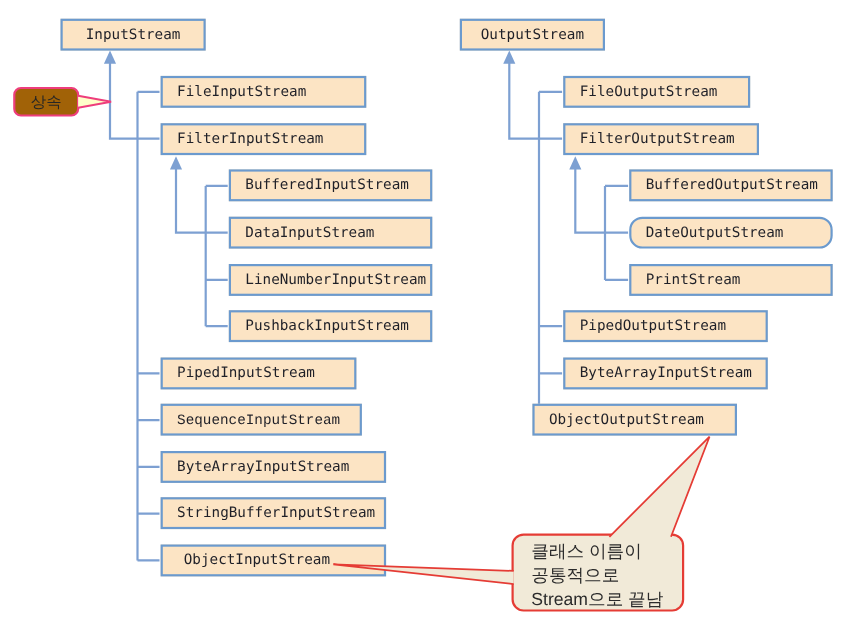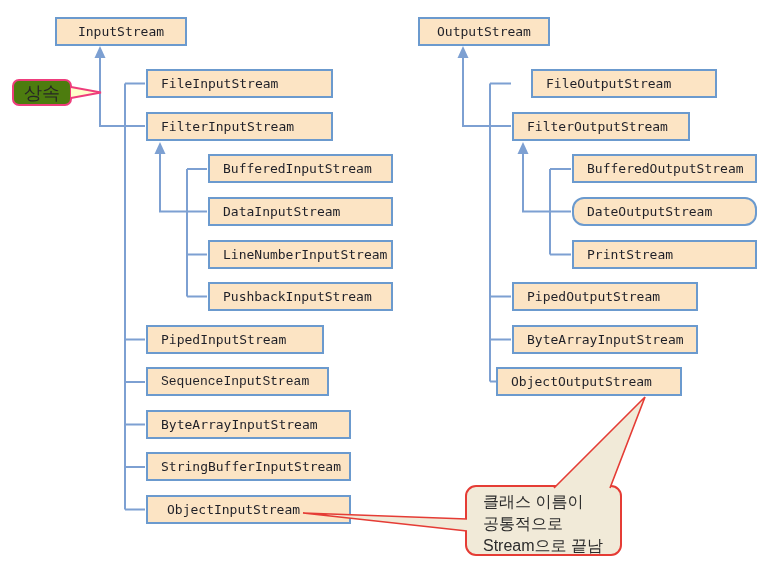--- a/index.html
+++ b/index.html
@@ -16,23 +16,23 @@
     display:flex;align-items:center;z-index:2;
     font-family:"DejaVu Sans Mono",monospace;font-size:13px;color:#1f2028;
     padding-left:13px;white-space:nowrap;
   }
   .nbox.root{justify-content:center;padding-left:0;}
   .callout{
     position:absolute;box-sizing:border-box;z-index:3;
   }
   .callout.inherit{
     left:12px;top:79px;width:60px;height:27px;
-    background:#4d7c0f;border:2px solid #ee3d7c;border-radius:7px;
+    background:#a16207;border:2px solid #ee3d7c;border-radius:7px;
     display:flex;align-items:center;justify-content:center;
-    font-size:18px;color:#262626;
+    font-size:14px;color:#262626;
   }
   .callout.note{
     left:465px;top:485px;width:157px;height:71px;
     background:#f1ead8;border:2px solid #e53c35;border-radius:11px;
     padding:4px 0 0 16px;
     font-size:16px;line-height:22px;color:#2b2b2b;
   }
 </style>
 </head>
 <body>
@@ -67,28 +67,28 @@
   <div class="nbox" style="left:208px;top:197px;width:185px;">DataInputStream</div>
   <div class="nbox" style="left:208px;top:282px;width:185px;">PushbackInputStream</div>
   <div class="nbox" style="left:208px;top:240px;width:185px;">LineNumberInputStream</div>
   <div class="nbox" style="left:146px;top:325px;width:178px;">PipedInputStream</div>
   <div class="nbox" style="left:146px;top:367px;width:183px;font-family:Liberation Mono, monospace;">SequenceInputStream</div>
   <div class="nbox" style="left:146px;top:410px;width:205px;">ByteArrayInputStream</div>
   <div class="nbox" style="left:146px;top:452px;width:205px;">StringBufferInputStream</div>
   <div class="nbox" style="left:146px;top:495px;width:205px;padding-left:19px;">ObjectInputStream</div>
 
   <div class="nbox root" style="left:418px;top:17px;width:132px;">OutputStream</div>
-  <div class="nbox" style="left:512px;top:69px;width:186px;margin-left:19px;">FileOutputStream</div>
+  <div class="nbox" style="left:512px;top:69px;width:170px;">FileOutputStream</div>
   <div class="nbox" style="left:512px;top:112px;width:178px;">FilterOutputStream</div>
   <div class="nbox" style="left:572px;top:154px;width:185px;">BufferedOutputStream</div>
   <div class="nbox" style="left:572px;top:197px;width:185px;border-radius:12px;">DateOutputStream</div>
   <div class="nbox" style="left:572px;top:240px;width:185px;">PrintStream</div>
   <div class="nbox" style="left:512px;top:282px;width:186px;">PipedOutputStream</div>
   <div class="nbox" style="left:512px;top:325px;width:186px;">ByteArrayInputStream</div>
-  <div class="nbox" style="left:496px;top:367px;width:186px;">ObjectOutputStream</div>
+  <div class="nbox" style="left:484px;top:367px;width:186px;">ObjectOutputStream</div>
 
   <div class="callout inherit">
     <span>상속</span>
   </div>
 
   <div class="callout note">
     <div>클래스 이름이</div>
     <div>공통적으로</div>
     <div>Stream으로 끝남</div>
   </div>

